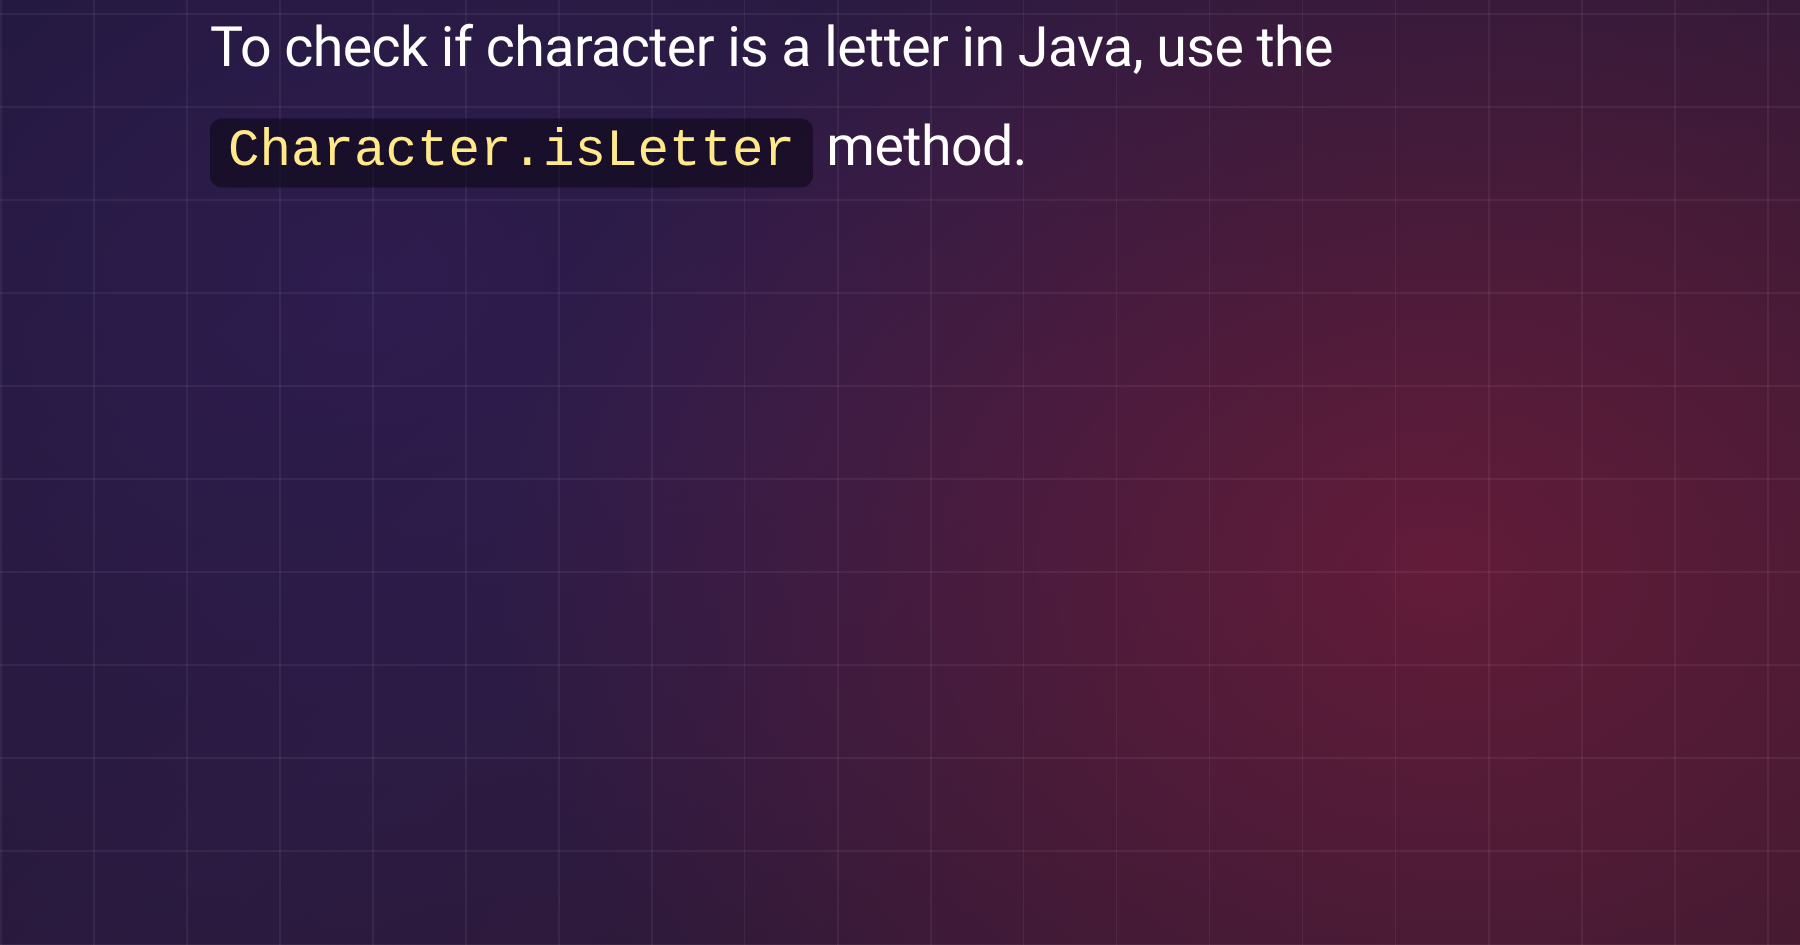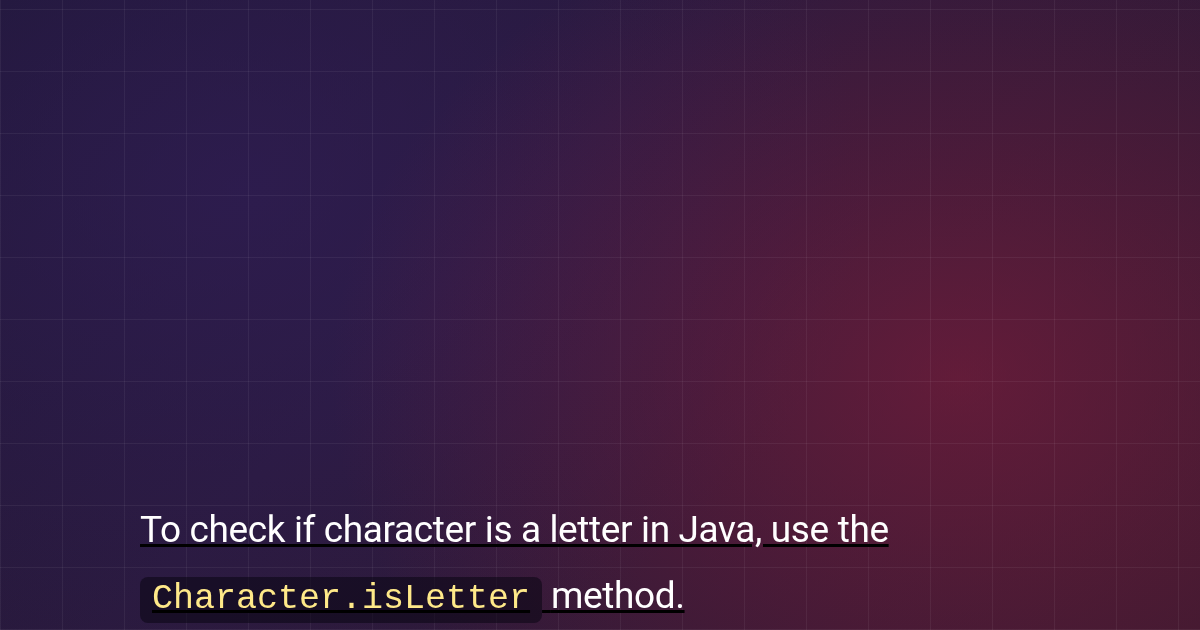--- a/index.html
+++ b/index.html
@@ -40,23 +40,22 @@
           transparent 1px,
           transparent 62px);
       pointer-events: none;
     }
 
     .content {
       position: relative;
       width: 100%;
       height: 100%;
       display: flex;
-      align-items: flex-end;
+      align-items: flex-start;
       padding: 0 140px 0 140px;
-      text-decoration: underline;
     }
 
     .sentence {
       color: #ffffff;
       font-size: 37px;
       line-height: 1.78;
       font-weight: 400;
       letter-spacing: -0.01em;
     }
 

